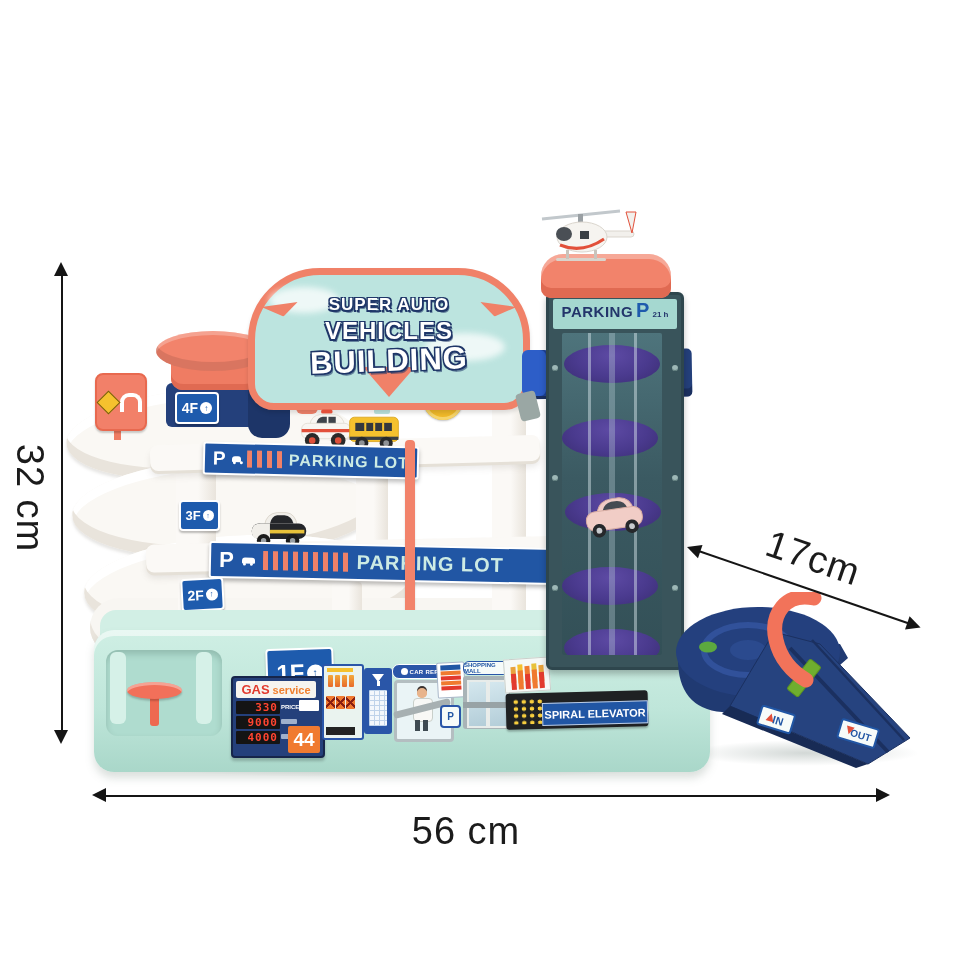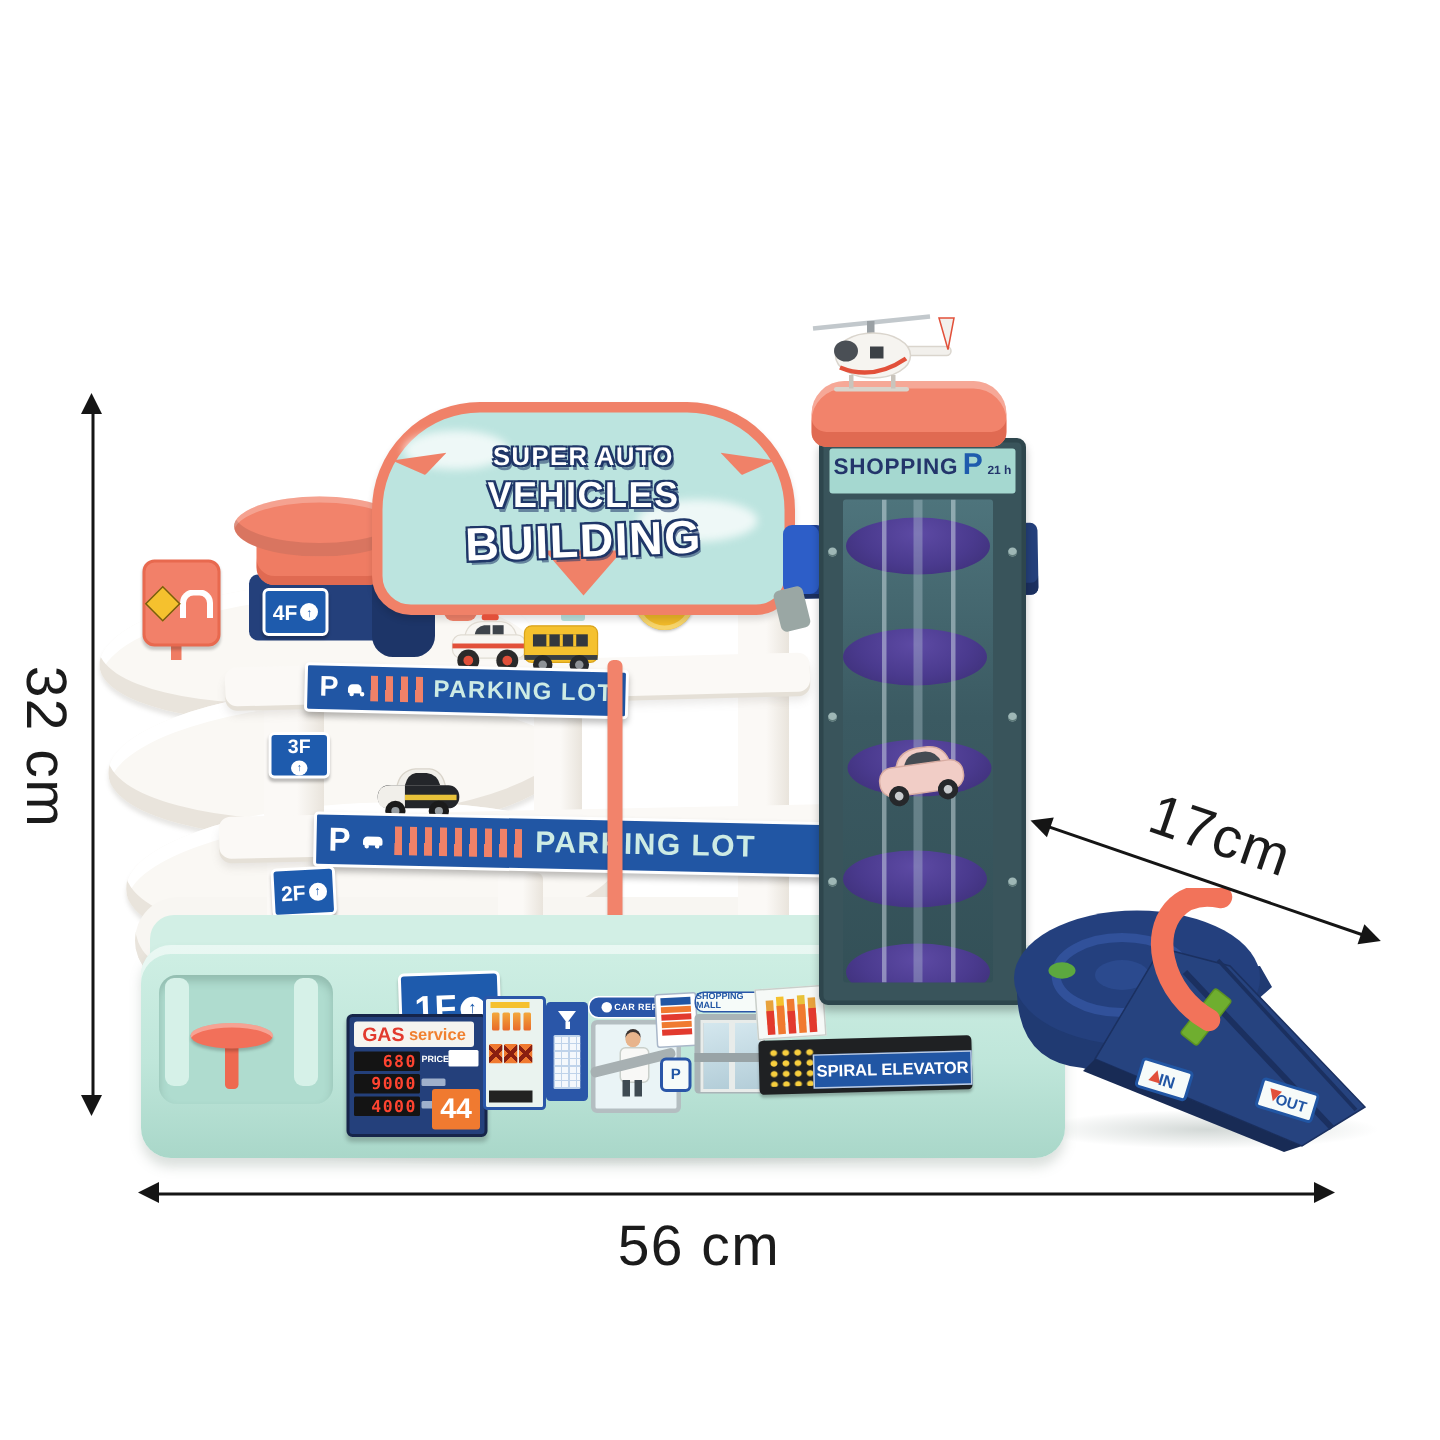--- a/index.html
+++ b/index.html
@@ -173,21 +173,21 @@
   <span class="bars" style="width:48px;"></span>
   <span class="ptxt" style="font-size:16px;">PARKING LOT</span>
 </div>
 <div class="a pbanner" style="left:209px;top:545px;width:376px;height:33px;transform:rotate(1.2deg);gap:8px;">
   <span class="pp" style="font-size:22px;">P</span>
   <span class="mini-car"></span>
   <span class="bars" style="width:86px;"></span>
   <span class="ptxt" style="font-size:20px;">PARKING LOT</span>
 </div>
 
-<div class="a flabel" style="left:179px;top:488px;width:37px;height:27px;font-size:13px;flex-direction:column;">
+<div class="a flabel" style="left:179px;top:500px;width:37px;height:27px;font-size:13px;">
   <span>3F</span>
     <span class="arr" style="width:11px;height:11px;font-size:7px;">
       <span>↑</span>
     </span>
 </div>
 <div class="a flabel" style="left:181px;top:578px;width:39px;height:29px;font-size:14px;transform:rotate(-3deg);">
   <span>2F</span>
     <span class="arr" style="width:12px;height:12px;font-size:8px;">
       <span>↑</span>
     </span>
@@ -213,21 +213,21 @@
     <span class="arr" style="width:17px;height:17px;font-size:11px;">
       <span>↑</span>
     </span>
 </div>
 
 <div class="a" style="left:231px;top:676px;width:90px;height:78px;background:#24407B;border:2px solid #16254A;border-radius:4px;box-shadow:0 3px 3px rgba(0,0,0,.2);">
   <div class="a flex" style="left:3px;top:3px;width:80px;height:17px;background:#F6F4EF;border-radius:2px;gap:3px;">
     <span style="color:#E23A2E;font-weight:700;font-size:13px;">GAS</span>
     <span style="color:#F08030;font-weight:800;font-size:11px;">service</span>
   </div>
-  <div class="a seg" style="left:3px;top:23px;width:42px;height:13px;font-size:11px;line-height:13px;">680</div>
+  <div class="a seg" style="left:3px;top:23px;width:42px;height:13px;font-size:11px;line-height:13px;">330</div>
   <span class="a" style="left:48px;top:26px;color:#fff;font-size:6px;font-weight:800;">PRICE</span>
   <div class="a seg" style="left:3px;top:38px;width:42px;height:13px;font-size:11px;line-height:13px;">9000</div>
   <span class="a" style="left:48px;top:41px;width:16px;height:5px;background:#9FB0CC;border-radius:1px;"></span>
   <div class="a seg" style="left:3px;top:53px;width:42px;height:13px;font-size:11px;line-height:13px;">4000</div>
   <span class="a" style="left:48px;top:56px;width:16px;height:5px;background:#9FB0CC;border-radius:1px;"></span>
   <div class="a" style="right:4px;top:22px;width:20px;height:11px;background:#fff;border-radius:1px;"></div>
   <div class="a flex" style="right:3px;bottom:3px;width:32px;height:27px;background:#F07A30;color:#fff;font-weight:900;font-size:19px;border-radius:2px;">44</div>
 </div>
 
 <div class="a" style="left:322px;top:664px;width:38px;height:72px;background:#EAF3EF;border:2.5px solid #2A56A8;border-radius:3px;">
@@ -297,21 +297,21 @@
 
 <div class="a flex" style="left:440px;top:705px;width:17px;height:19px;background:#F6FBF9;border:2px solid #2A56A8;border-radius:4px;">
   <span style="color:#2156A4;font-weight:900;font-size:10px;">P</span>
 </div>
 
 <div class="a" style="left:522px;top:350px;width:28px;height:46px;background:#2D5EC8;border-radius:6px;box-shadow:inset -4px 0 0 #1F4396;"></div>
 <div class="a" style="left:518px;top:392px;width:20px;height:28px;background:#9AA7A4;border-radius:4px;transform:rotate(-14deg);"></div>
 
 <div class="a etower" style="left:546px;top:292px;width:132px;height:372px;">
   <div class="a ebanner" style="left:4px;top:4px;right:4px;height:30px;">
-    <span style="color:#23356B;font-weight:900;font-size:15px;letter-spacing:.5px;">SHOPPING</span>
+    <span style="color:#23356B;font-weight:900;font-size:15px;letter-spacing:.5px;">PARKING</span>
     <span style="color:#1E5BAD;font-weight:900;font-size:20px;">P</span>
     <span style="color:#23356B;font-size:8px;font-weight:700;">21 h</span>
   </div>
   <div class="a" style="left:13px;top:38px;width:100px;height:322px;background:linear-gradient(180deg,#4E747C,#3B5A62 45%,#335057);overflow:hidden;border-radius:2px;">
     <div class="a edisc-sp" style="left:2px;top:12px;width:96px;height:38px;"></div>
     <div class="a edisc-sp" style="left:0px;top:86px;width:96px;height:38px;"></div>
     <div class="a edisc-sp" style="left:3px;top:160px;width:96px;height:38px;"></div>
     <div class="a edisc-sp" style="left:0px;top:234px;width:96px;height:38px;"></div>
     <div class="a edisc-sp" style="left:2px;top:296px;width:96px;height:38px;"></div>
     <div class="a" style="left:47px;top:0;width:6px;height:322px;background:rgba(190,210,218,.35);"></div>

